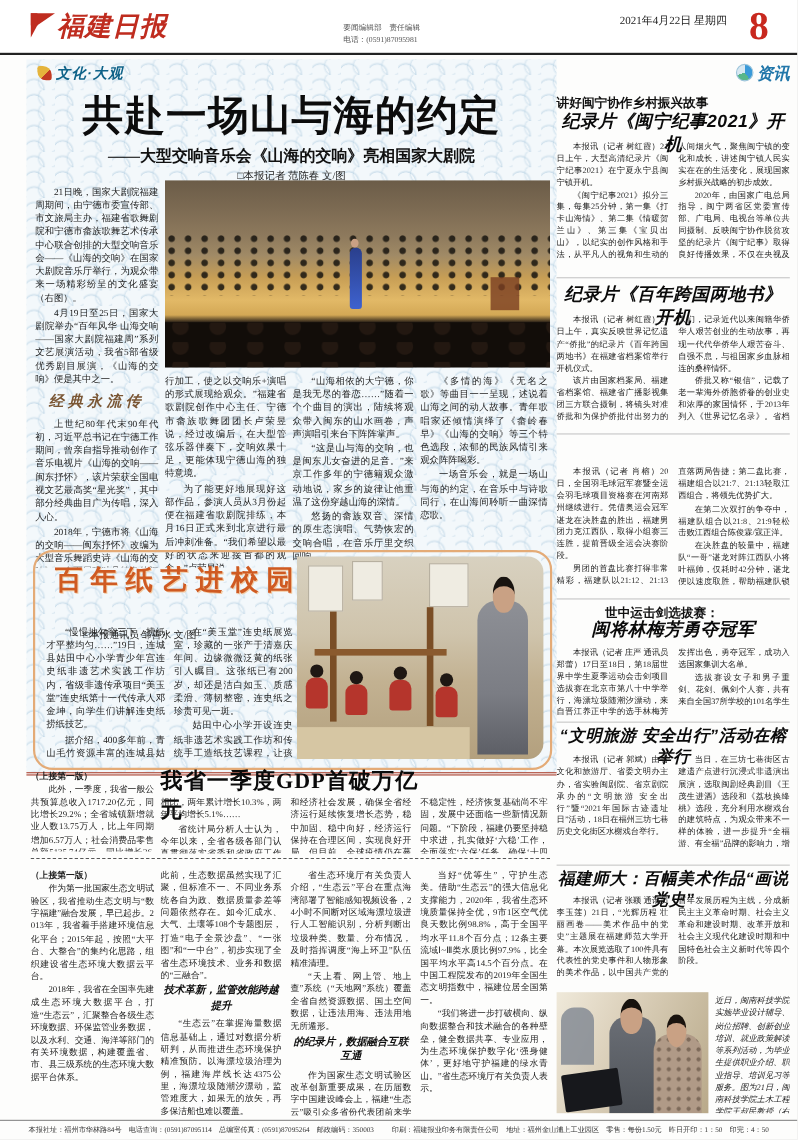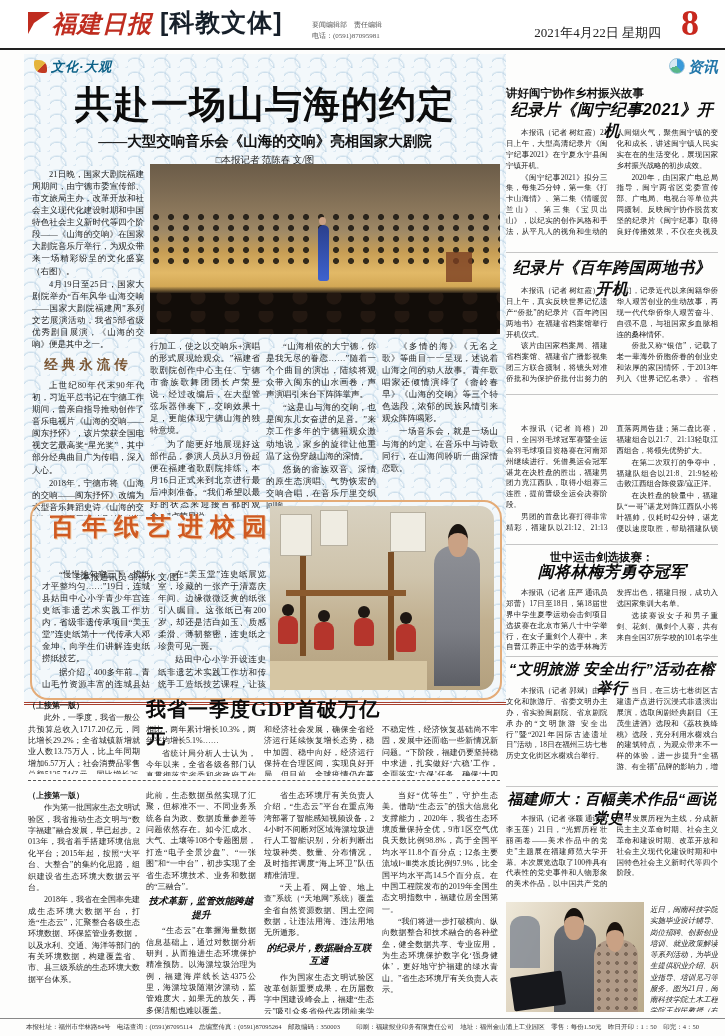--- a/index.html
+++ b/index.html
@@ -8,21 +8,21 @@
   
   #header{position:absolute;left:0;top:0;width:725px;height:48px;border-bottom:2px solid #222;background:#fff;}
   .flag-icon{position:absolute;left:28px;top:12px;width:0;height:0;
              border-top:11px solid #bf2c1f;border-bottom:11px solid transparent;border-right:16px solid transparent;
              border-left:6px solid #bf2c1f;}
   .paper-name{position:absolute;left:52px;top:8px;font-size:24px;font-weight:bold;font-style:italic;
               color:#bf2c1f;letter-spacing:1px;font-family:"Liberation Serif",serif;}
   .section-name{position:absolute;left:160px;top:6px;font-size:25px;font-weight:bold;color:#17202a;
                 font-family:"Liberation Sans",sans-serif;letter-spacing:1px;}
   .editor-info{position:absolute;left:312px;top:20px;font-size:7px;line-height:1.5;color:#555;}
-  .date-line{position:absolute;right:64px;top:24px;font-size:13px;color:#222;}
+  .date-line{position:absolute;right:64px;top:12px;font-size:10px;color:#222;}
   .page-num{position:absolute;right:26px;top:2px;font-size:36px;font-weight:bold;color:#c8281e;
             font-family:"Liberation Serif",serif;}
   
   #culture{position:absolute;left:24px;top:54px;width:482px;height:648px;
            background-color:#f3f8fb;
            background-image:
              radial-gradient(circle at 7px 13px, rgba(255,255,255,0) 8px, rgba(168,199,221,.5) 8.5px, rgba(255,255,255,0) 10.5px),
              radial-gradient(circle at 20px 6px, rgba(255,255,255,0) 8px, rgba(168,199,221,.35) 8.5px, rgba(255,255,255,0) 10.5px);
            background-size:26px 14px;}
   .culture-tag{position:absolute;left:10px;top:4px;font-size:13px;font-weight:bold;font-style:italic;
@@ -31,21 +31,21 @@
             border-radius:2px 8px 2px 8px;margin-right:4px;vertical-align:-2px;}
   .main-headline{position:absolute;left:0;top:26px;width:482px;text-align:center;font-size:37px;font-weight:900;
                  color:#0c0c0c;font-family:"Liberation Sans",sans-serif;letter-spacing:1px;}
   .main-deck{position:absolute;left:0;top:78px;width:482px;text-align:center;font-size:14.5px;font-weight:bold;color:#111;}
   .main-byline{position:absolute;left:0;top:100px;width:482px;text-align:center;font-size:9.5px;color:#222;}
   .col{position:absolute;font-size:8.5px;line-height:1.42;text-align:justify;word-break:break-all;overflow:hidden;color:#1c1c1c;}
   .col p{margin:0 0 1px;text-indent:2em;}
   .col p.noind{text-indent:0;}
   .col p.marker{text-indent:0;font-weight:bold;}
   .colhead{text-align:center;font-weight:bold;color:#7a5634;font-size:13.5px;letter-spacing:4px;margin:5px 0;
-           font-family:"Liberation Serif",serif;}
+           font-family:"Liberation Serif",serif;font-style:italic;}
   .colhead2{text-align:center;font-weight:bold;font-style:italic;font-size:9.5px;margin:3px 0;color:#0e0e0e;}
   
   #photo-orchestra{position:absolute;left:126px;top:110px;width:350px;height:170px;overflow:hidden;
       background:linear-gradient(180deg,#6b5c48 0%,#7d6b53 16%,#8e7a5d 30%,#a08a66 40%,#c79e55 52%,#e2b967 64%,#d3a855 72%,#241c15 76%,#140f0b 100%);}
   .musicians{position:absolute;left:0;top:28%;width:100%;height:34%;opacity:.85;
       background-image:radial-gradient(circle at 6px 5px,#17140f 0 2.6px,rgba(0,0,0,0) 3.4px);background-size:15px 11px;}
   .singer{position:absolute;left:48%;top:36%;width:11px;height:56px;border-radius:6px 6px 3px 3px;
       background:linear-gradient(180deg,#2a3f8c,#3e62cf);}
   .singer-head{position:absolute;left:48.4%;top:31%;width:7px;height:8px;border-radius:50%;background:#caa184;}
   .podium{position:absolute;right:8%;top:52%;width:26px;height:30px;background:#7a3f22;opacity:.8;}
@@ -107,39 +107,38 @@
       font-size:6.5px;color:#333;display:flex;justify-content:space-between;padding:4px 26px;box-sizing:border-box;}
 </style>
 </head>
 <body>
 
 <div id="page">
 
   <div id="header">
     <div class="flag-icon"></div>
     <div class="paper-name">福建日报</div>
-    <div class="section-name">[科教文体]</div>
     <div class="editor-info">
       <div>要闻编辑部　责任编辑</div>
       <div>电话：(0591)87095981</div>
     </div>
     <div class="date-line">2021年4月22日 星期四</div>
     <div class="page-num">8</div>
   </div>
 
   <div id="culture">
     <div class="culture-tag">
       <span class="tag-leaf"></span><span>文化·大观</span>
     </div>
     <div class="main-headline">共赴一场山与海的约定</div>
     <div class="main-deck">——大型交响音乐会《山海的交响》亮相国家大剧院</div>
     <div class="main-byline">□本报记者 范陈春 文/图</div>
 
     <div class="col" style="left:8px;top:114px;width:112px;height:348px;">
-        <p>21日晚，国家大剧院福建周期间，由宁德市委宣传部、市文旅局主办，改革开放和社会主义现代化建设时期和中国特色社会主义新时代等四个阶段——《山海的交响》在国家大剧院音乐厅举行，为观众带来一场精彩纷呈的文化盛宴（右图）。</p>
+        <p>21日晚，国家大剧院福建周期间，由宁德市委宣传部、市文旅局主办，福建省歌舞剧院和宁德市畲族歌舞艺术传承中心联合创排的大型交响音乐会——《山海的交响》在国家大剧院音乐厅举行，为观众带来一场精彩纷呈的文化盛宴（右图）。</p>
         <p>4月19日至25日，国家大剧院举办“百年风华 山海交响——国家大剧院福建周”系列文艺展演活动，我省5部省级优秀剧目展演，《山海的交响》便是其中之一。</p>
         <div class="colhead">经典永流传</div>
         <p>上世纪80年代末90年代初，习近平总书记在宁德工作期间，曾亲自指导推动创作了音乐电视片《山海的交响——闽东抒怀》，该片荣获全国电视文艺最高奖“星光奖”，其中部分经典曲目广为传唱，深入人心。</p>
         <p>2018年，宁德市将《山海的交响——闽东抒怀》改编为大型音乐舞蹈史诗《山海的交响》，全面展现独具特色的闽东风貌，唱响“弱鸟先飞、滴水穿石”的闽东精神，在第七届福建艺术节上荣获剧目一等奖、音乐创作一等奖等8个奖项。</p>
       </div>
 
     <div id="photo-orchestra">
       <div class="musicians"></div>
       <div class="singer"></div>
       <div class="singer-head"></div>
@@ -263,21 +262,21 @@
       <p>男团的首盘比赛打得非常精彩，福建队以21:12、21:13直落两局告捷；第二盘比赛，福建组合以21:7、21:13轻取江西组合，将领先优势扩大。</p>
       <p>在第二次双打的争夺中，福建队组合以21:8、21:9轻松击败江西组合陈俊霖/寇正洋。</p>
       <p>在决胜盘的较量中，福建队“一哥”谌龙对阵江西队小将叶福帅，仅耗时42分钟，谌龙便以速度取胜，帮助福建队锁定了最终的胜利，拿到了全运会决赛阶段的入场券。</p>
     </div>
 
   <div class="sb-div" style="top:544px;"></div>
 
   <div class="sb-kicker" style="top:550px;margin-left:44px;">世中运击剑选拔赛：</div>
   <div class="sb-head" style="top:562px;">闽将林梅芳勇夺冠军</div>
   <div class="sb-body" style="top:588px;height:66px;">
-      <p>本报讯（记者 庄严 通讯员 郑蕾）17日至18日，第18届世界中学生夏季运动会击剑项目选拔赛在北京市第八十中学举行，在女子重剑个人赛中，来自晋江养正中学的选手林梅芳发挥出色，福建日报，成功入选国家集训大名单。</p>
+      <p>本报讯（记者 庄严 通讯员 郑蕾）17日至18日，第18届世界中学生夏季运动会击剑项目选拔赛在北京市第八十中学举行，海漂垃圾随潮汐漂动，来自晋江养正中学的选手林梅芳发挥出色，勇夺冠军，成功入选国家集训大名单。</p>
       <p>选拔赛设女子和男子重剑、花剑、佩剑个人赛，共有来自全国37所学校的101名学生运动员参赛。各项目前三名运动员将进入中国中学生击剑国家队集训大名单，经集训选拔后代表中国参加第18届世界中学生夏季运动会。</p>
     </div>
 
   <div class="sb-div" style="top:656px;"></div>
 
   <div class="sb-head" style="top:660px;font-size:15px;">“文明旅游 安全出行”活动在榕举行</div>
   <div class="sb-body" style="top:686px;height:98px;">
       <p>本报讯（记者 郭斌）由省文化和旅游厅、省委文明办主办，省实验闽剧院、省京剧院承办的“文明旅游 安全出行”暨“2021年国际古迹遗址日”活动，18日在福州三坊七巷历史文化街区水榭戏台举行。</p>
       <p>当日，在三坊七巷街区古建遗产点进行沉浸式非遗演出展演，选取闽剧经典剧目《王茂生进酒》选段和《荔枝换绛桃》选段，充分利用水榭戏台的建筑特点，为观众带来不一样的体验，进一步提升“全福游、有全福”品牌的影响力，增强福建旅游的竞争力与文明形象。</p>
     </div>

